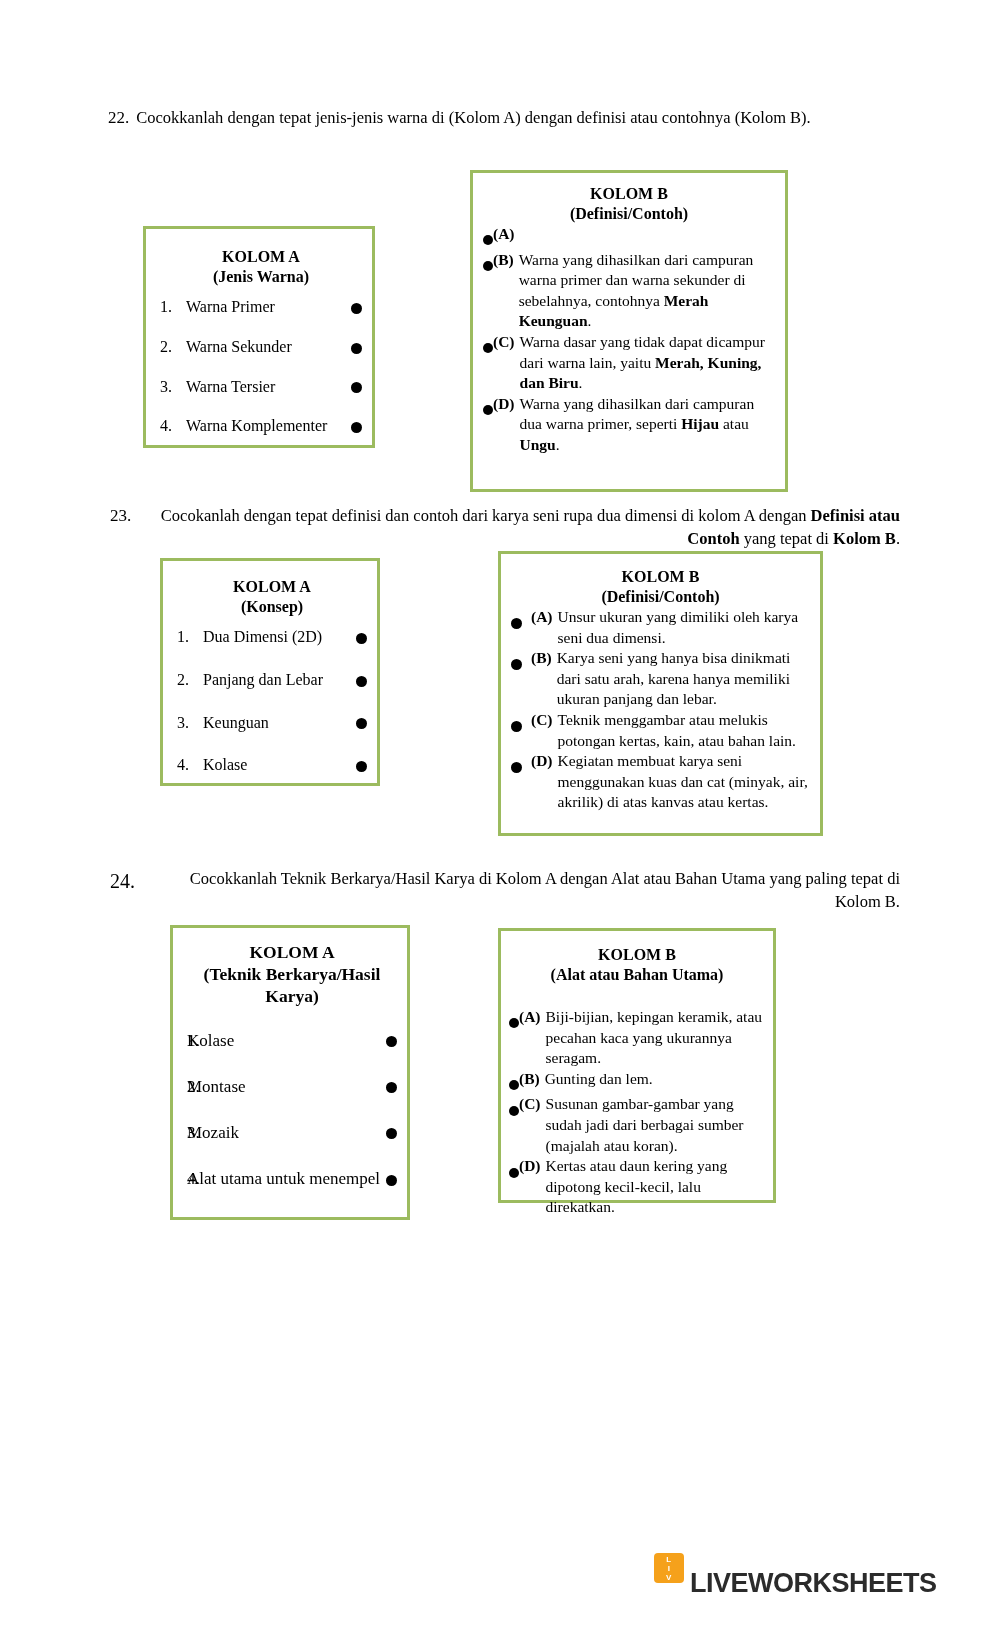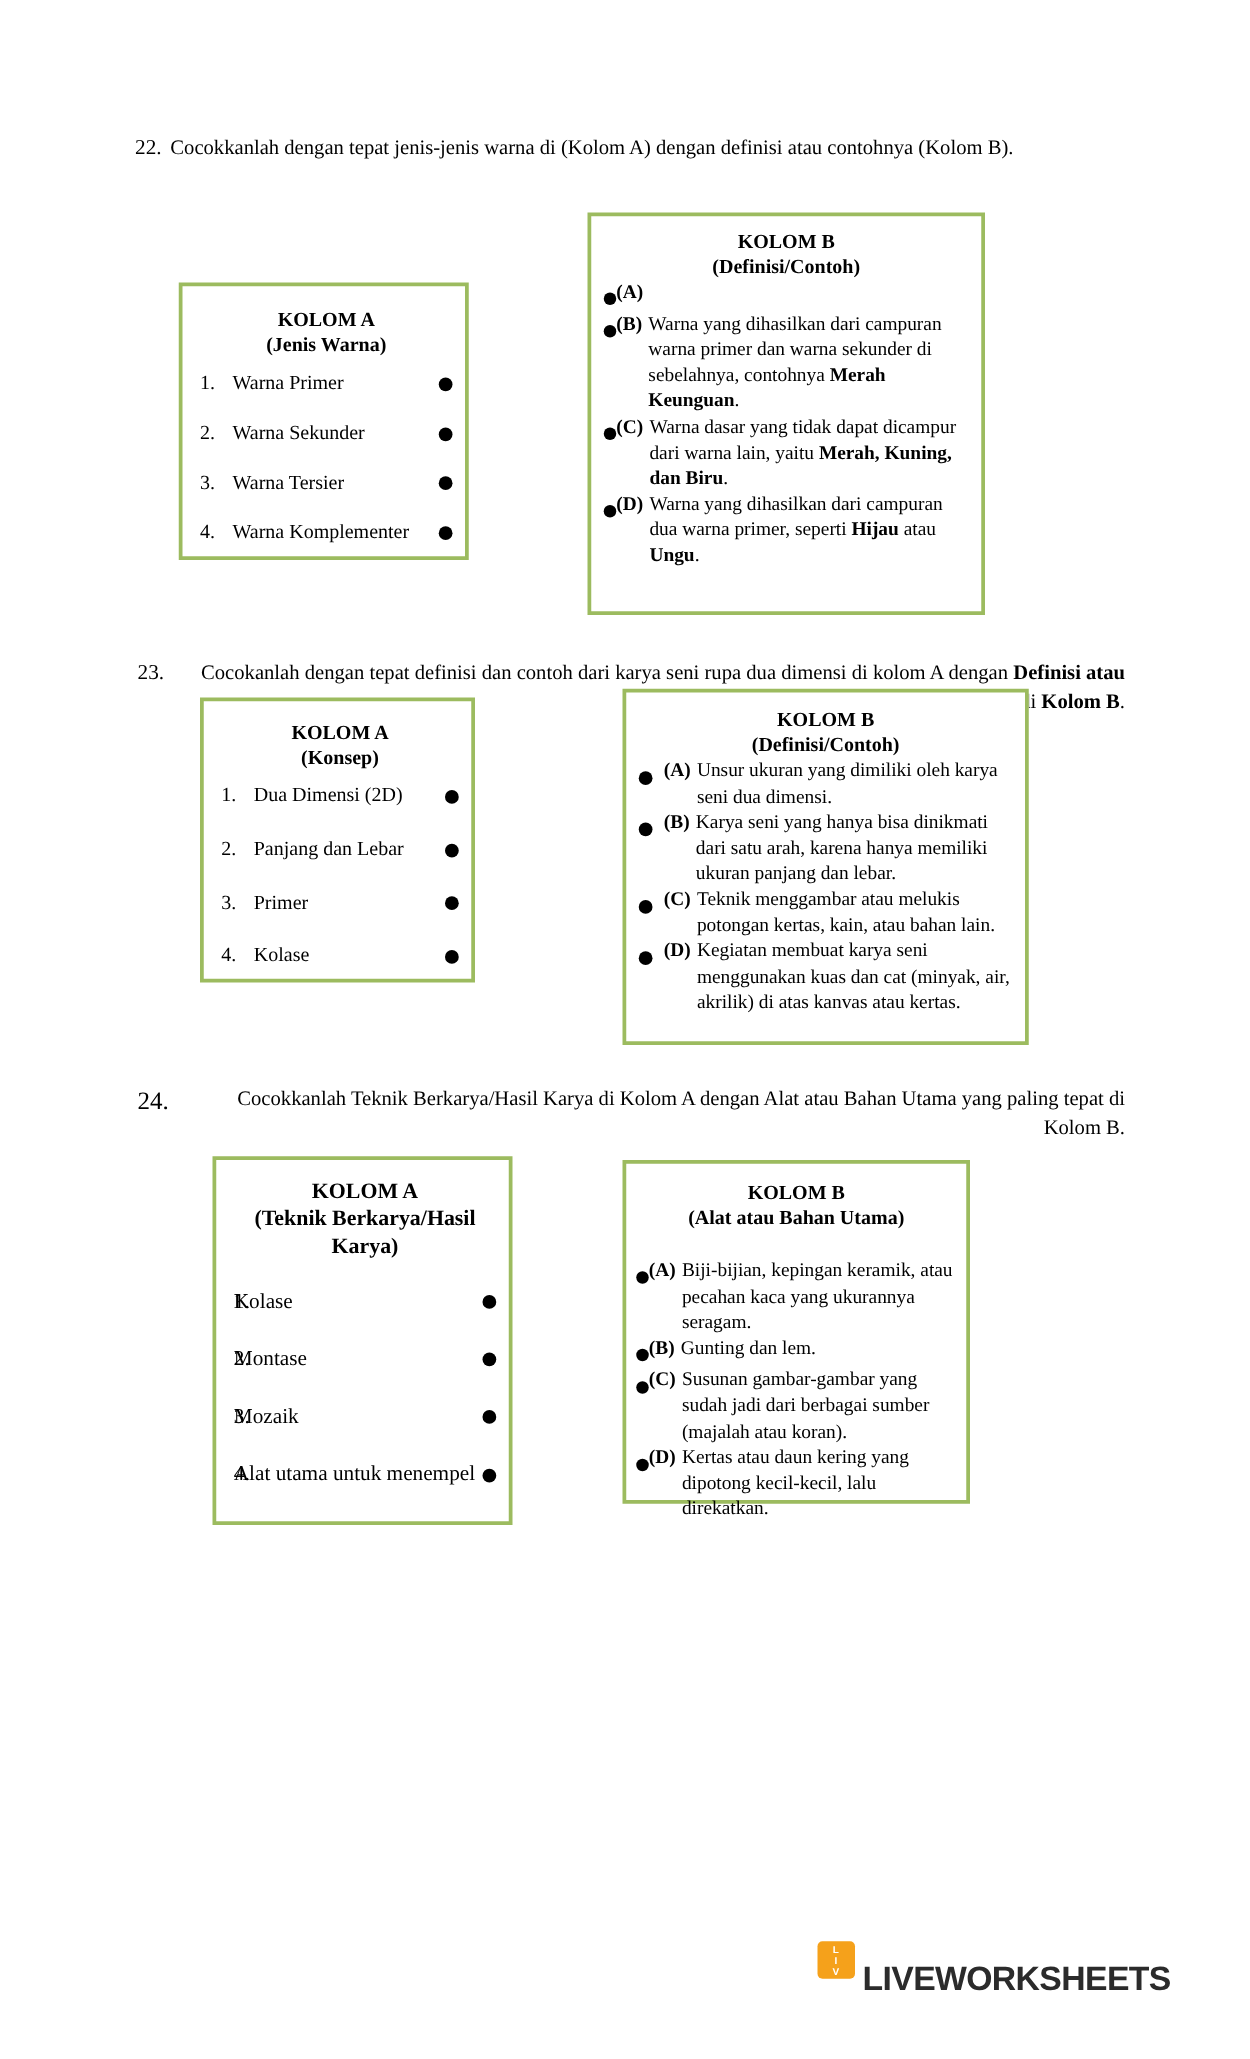--- a/index.html
+++ b/index.html
@@ -113,21 +113,21 @@
   #q22-kolom-a .ka-row { margin-bottom: 19px; }
   #q22-kolom-a .ka-row:last-child { margin-bottom: 0; }
 
   #q22-kolom-b {
     left: 470px; top: 170px; width: 318px; height: 322px;
     padding: 11px 10px 0 10px;
   }
   #q22-kolom-b .kb-row { margin-bottom: 0px; }
 
   
-  #q23 { left: 110px; top: 505px; width: 790px; margin-top: 22px; }
+  #q23 { left: 110px; top: 505px; width: 790px; }
 
   #q23-kolom-a {
     left: 160px; top: 558px; width: 220px; height: 228px;
     padding: 16px 10px 0 14px;
   }
   #q23-kolom-a .ka-row { margin-bottom: 22px; }
   #q23-kolom-a .ka-row:last-child { margin-bottom: 0; }
 
   #q23-kolom-b {
     left: 498px; top: 551px; width: 325px; height: 285px;
@@ -276,21 +276,21 @@
         <span class="ka-label">Dua Dimensi (2D)</span>
         <span class="ka-dot"><span class="dot"></span></span>
       </div>
       <div class="ka-row">
         <span class="ka-num">2.</span>
         <span class="ka-label">Panjang dan Lebar</span>
         <span class="ka-dot"><span class="dot"></span></span>
       </div>
       <div class="ka-row">
         <span class="ka-num">3.</span>
-        <span class="ka-label">Primer</span>
+        <span class="ka-label">Keunguan</span>
         <span class="ka-dot"><span class="dot"></span></span>
       </div>
       <div class="ka-row">
         <span class="ka-num">4.</span>
         <span class="ka-label">Kolase</span>
         <span class="ka-dot"><span class="dot"></span></span>
       </div>
     </div>
   </div>
 

